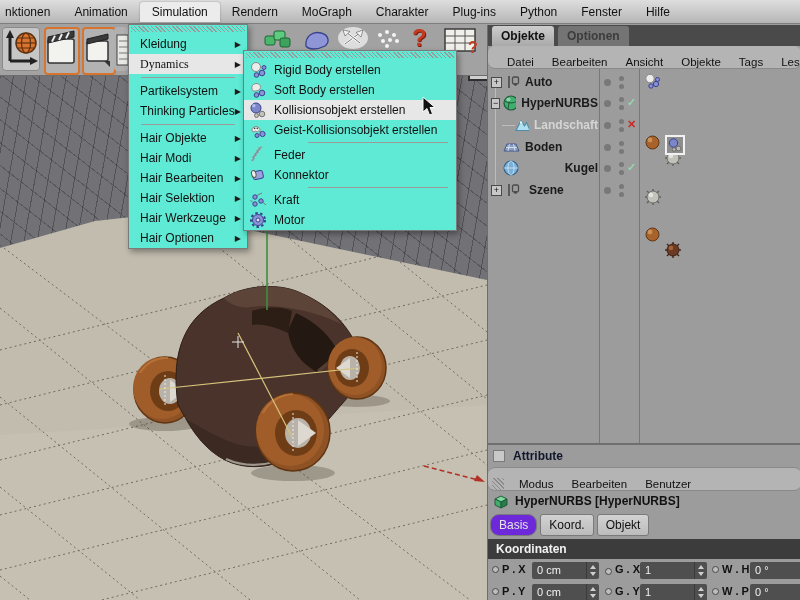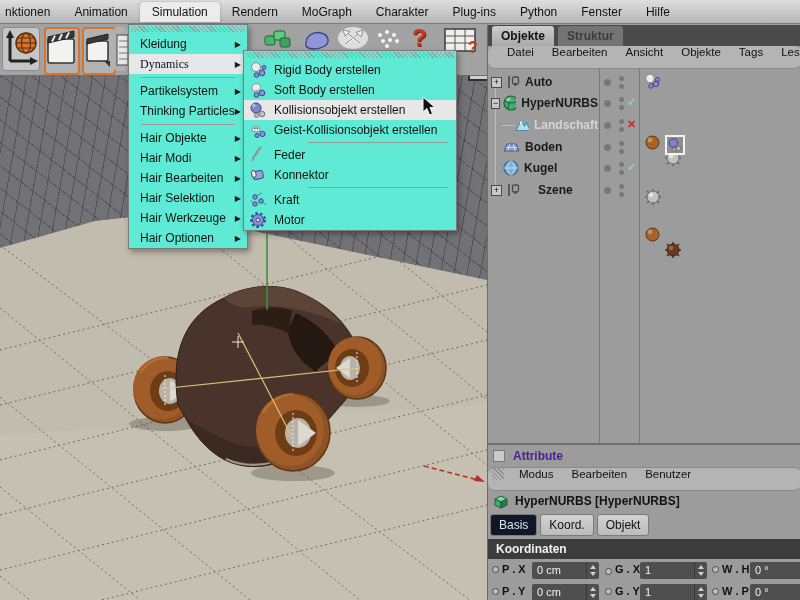--- a/index.html
+++ b/index.html
@@ -38,37 +38,37 @@
   .sitem .micon{width:19px;height:18px;margin-right:6px;flex:none;}
   .sitem.hl{background:#e7e7e7;}
   .ssep{height:1px;background:#9a9a9a;margin:2px 8px 2px 64px;}
   
   .rpanel{left:487px;top:25px;width:313px;height:575px;background:#9c9c9c;border-left:1px solid #6d6d6d;}
   .omtabs{left:0;top:0;width:313px;height:21px;background:#4a4a4a;display:flex;align-items:flex-end;}
   .omtab{height:20px;line-height:20px;padding:0 9px;font-size:12px;font-weight:bold;border-radius:3px 3px 0 0;margin-left:4px;}
   .omtab.on{background:linear-gradient(#cdcdcd,#a9a9a9);color:#111;}
   .omtab.off{background:#747474;color:#3c3c3c;}
   .mrow{width:313px;height:22px;background:#b4b4b4;border-bottom:1px solid #8a8a8a;
-    display:flex;align-items:flex-start;font-size:11.5px;color:#111;border-radius:7px;}
+    display:flex;align-items:flex-end;font-size:11.5px;color:#111;border-radius:7px;}
   .grip{width:12px;height:12px;margin:0 6px 0 4px;
     background-image:repeating-linear-gradient(45deg,#8b8b8b 0 1px,transparent 1px 3px);}
   .mrow .mi2{padding:0 9px;white-space:nowrap;}
   .colsep{width:1px;background:#787878;}
   .trow{position:absolute;height:20px;display:flex;align-items:center;font-size:12px;font-weight:bold;color:#1a1a1a;}
   .expbox{width:9px;height:9px;background:#c8c8c8;border:1px solid #4a4a4a;font-size:9px;line-height:8px;
     text-align:center;color:#111;font-weight:normal;}
   .dim{color:#d5d5d5;}
   .dot{border-radius:50%;background:#787878;}
   .statemark{font-size:11px;font-weight:bold;}
   .tagbox{width:17px;height:17px;margin-right:2px;position:relative;}
   
-  .attrhead{display:flex;align-items:center;font-size:12px;color:#4c1d95;font-weight:bold;}
+  .attrhead{display:flex;align-items:center;font-size:12px;color:#0f172a;font-weight:bold;}
   .winicon{width:10px;height:10px;background:#c9c9c9;border:1px solid #7a7a7a;margin:0 8px 0 5px;}
   .atab{height:20px;line-height:20px;padding:0 8px;font-size:12px;border:1px solid #7a7a7a;border-radius:3px;margin-right:3px;}
-  .atab.pressed{background:#0f172a;color:#e4e4e4;}
+  .atab.pressed{background:#6d28d9;color:#e4e4e4;border-radius:9px;}
   .atab.norm{background:linear-gradient(#d2d2d2,#bcbcbc);color:#111;}
   .secthead{background:#3c3c3c;color:#f2f2f2;font-weight:bold;font-size:12px;line-height:20px;padding-left:8px;}
   .fldlabel{display:flex;align-items:center;font-size:11px;color:#111;font-weight:bold;white-space:nowrap;}
   .keycirc{width:5px;height:5px;border:1px solid #4a4a4a;border-radius:50%;margin-right:3px;background:#bdbdbd;}
   .field{position:absolute;height:17px;background:#4f4f4f;border-radius:2px;color:#f2f2f2;
     font-size:11px;line-height:17px;padding-left:5px;box-sizing:border-box;}
   .spin{position:absolute;right:0;top:0;width:12px;height:17px;border-left:1px solid #3a3a3a;}
   .spin:before,.spin:after{content:"";position:absolute;left:3px;border-left:3px solid transparent;border-right:3px solid transparent;}
   .spin:before{top:3px;border-bottom:4px solid #cfcfcf;}
   .spin:after{bottom:3px;border-top:4px solid #cfcfcf;}
@@ -280,21 +280,21 @@
     <span class="mi">Charakter</span>
     <span class="mi">Plug-ins</span>
     <span class="mi">Python</span>
     <span class="mi">Fenster</span>
     <span class="mi">Hilfe</span>
   </div>
 
   <div class="abs rpanel">
     <div class="abs omtabs">
       <span class="omtab on">Objekte</span>
-      <span class="omtab off">Struktur</span>
+      <span class="omtab off">Optionen</span>
     </div>
     <div class="abs mrow" style="top:21px;">
       <span class="grip"></span>
       <span class="mi2">Datei</span>
       <span class="mi2">Bearbeiten</span>
       <span class="mi2">Ansicht</span>
       <span class="mi2">Objekte</span>
       <span class="mi2">Tags</span>
       <span class="mi2">Lese</span>
     </div>
@@ -333,36 +333,36 @@
       <span style="margin-left:5px;">Boden</span>
     </div>
     <div class="trow" style="left:0;top:90px;width:110px;">
       <span style="width:14px;margin-left:14px;border-bottom:1px solid #bdbdbd;height:1px;"></span>
       <svg width="16" height="16">
           <polygon points="1,13.5 6,3.5 9.5,9 11.5,5.5 15,13.5" fill="#aee0f0" stroke="#4f8aa8" stroke-width="1.1"></polygon>
           <polygon points="6,3.5 7.5,6.5 4.8,6" fill="#ffffff"></polygon>
         </svg>
       <span class="dim" style="margin-left:5px;">Landschaft</span>
     </div>
-    <div class="trow" style="left:0;top:133px;width:110px;">
+    <div class="trow" style="left:0;top:133px;width:110px;justify-content:space-between;">
       <svg width="16" height="16" style="margin-left:15px;">
           <circle cx="8" cy="8" r="7" fill="#7ab0d8" stroke="#2f608e" stroke-width="1.1"></circle>
           <ellipse cx="8" cy="8" rx="3" ry="7" fill="none" stroke="#d7e8f4" stroke-width="0.8"></ellipse>
           <line x1="1" y1="8" x2="15" y2="8" stroke="#d7e8f4" stroke-width="0.8"></line>
         </svg>
       <span style="margin-left:5px;">Kugel</span>
     </div>
     <div class="trow" style="left:0;top:155px;width:110px;">
       <span class="expbox" style="margin-left:3px;">+</span>
       <svg width="15" height="16" style="margin-left:3px;">
           <line x1="4" y1="2" x2="4" y2="14" stroke="#4a4a4a" stroke-width="1.6"></line>
           <rect x="7.5" y="3" width="6" height="7" rx="1.5" fill="none" stroke="#4a4a4a" stroke-width="1.3"></rect>
           <circle cx="10.5" cy="10.5" r="1.4" fill="#4a4a4a"></circle>
         </svg>
-      <span style="margin-left:18px;">Szene</span>
+      <span style="margin-left:9px;">Szene</span>
     </div>
 
     <div>
       <div class="abs dot" style="left:116px;top:54px;width:7px;height:7px;"></div>
       <div class="abs dot" style="left:131px;top:51px;width:5px;height:5px;"></div>
       <div class="abs dot" style="left:131px;top:59px;width:5px;height:5px;"></div>
       <div class="abs dot" style="left:116px;top:75px;width:7px;height:7px;"></div>
       <div class="abs dot" style="left:131px;top:72px;width:5px;height:5px;"></div>
       <div class="abs dot" style="left:131px;top:80px;width:5px;height:5px;"></div>
       <div class="abs statemark" style="left:139px;top:71px;color:#8fd8b0;">✓</div>

